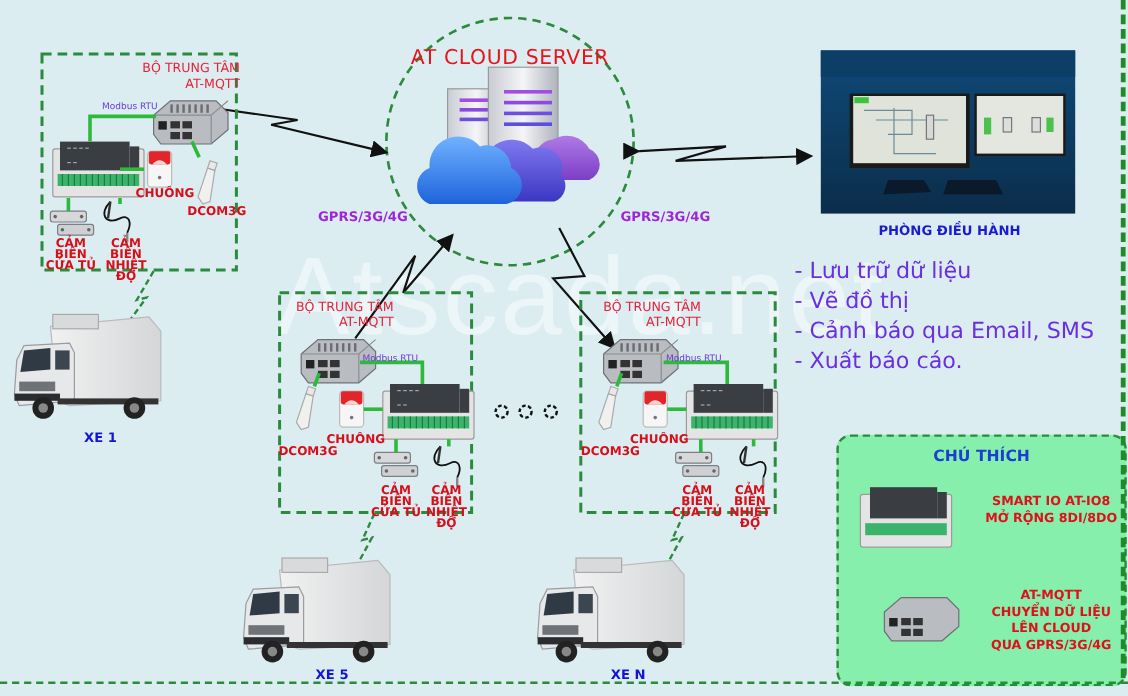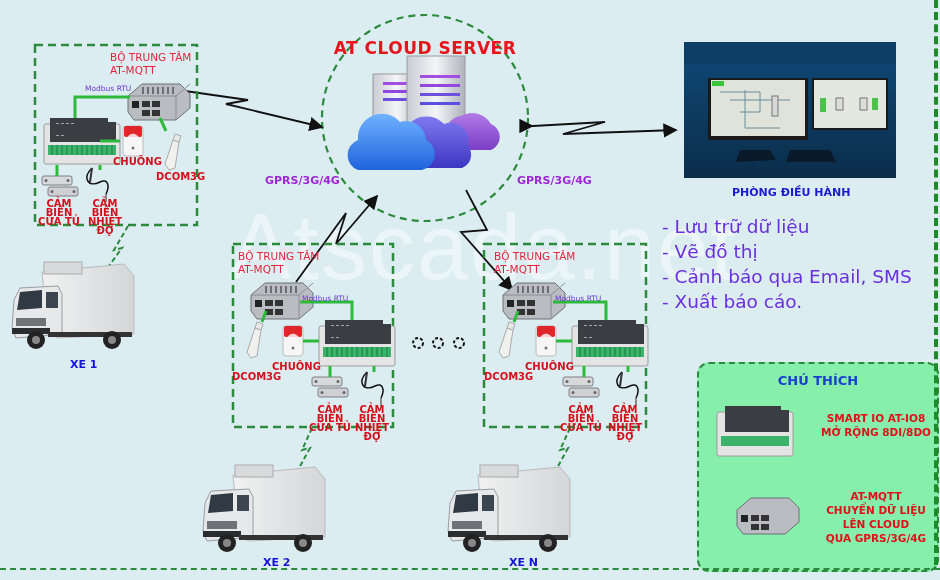--- a/index.html
+++ b/index.html
@@ -12,24 +12,24 @@
   #stage { position: absolute; left: 0; top: 0; width: 940px; height: 580px; }
   .abs { position: absolute; }
   .watermark {
     position: absolute; left: 230px; top: 195px;
     font-family: "Liberation Sans", sans-serif;
     font-size: 92px; color: rgba(255,255,255,0.45);
     letter-spacing: 2px; white-space: nowrap;
   }
   .title-server {
     position: absolute; left: 330px; top: 38px; width: 190px; text-align: center;
-    color: #e8141c; font-weight: bold; font-size: 17px; letter-spacing: 0.5px;
+    color: #e8141c; font-weight: normal; font-size: 17px; letter-spacing: 0.5px;
   }
   .red-hub {
-    position: absolute; color: #e3243b; font-size: 10.5px; text-align: left; line-height: 13px;
+    position: absolute; color: #e3243b; font-size: 10.5px; text-align: right; line-height: 13px;
     font-family: "DejaVu Sans", sans-serif;
   }
   .modbus { position: absolute; color: #6a3ad6; font-size: 7.5px; }
   .lbl-red {
     position: absolute; color: #d6101a; font-weight: bold; font-size: 10px;
     text-align: center; line-height: 9px;
   }
   .gprs { position: absolute; color: #9d27d8; font-weight: bold; font-size: 11px; }
   .xe { position: absolute; color: #1414d8; font-weight: bold; font-size: 11px; }
   .room-label { position: absolute; color: #1b1bd2; font-weight: bold; font-size: 11px; }
@@ -385,21 +385,21 @@
   <div class="lbl-red" style="left:556px;top:405px;width:50px">
     <div>CẢM BIẾN</div>
     <div>CỬA TỦ</div>
   </div>
   <div class="lbl-red" style="left:600px;top:405px;width:50px">
     <div>CẢM BIẾN</div>
     <div>NHIỆT ĐỘ</div>
   </div>
 
   <div class="xe" style="left:70px;top:358px">XE 1</div>
-  <div class="xe" style="left:263px;top:556px">XE 2</div>
+  <div class="xe" style="left:263px;top:556px">XE 5</div>
   <div class="xe" style="left:509px;top:556px">XE N</div>
 
   <div class="legend-box">
     <div class="legend-title">CHÚ THÍCH</div>
     <svg class="abs" style="left:16px;top:36px" width="82" height="60">
       <g transform="translate(2,6)">
         <rect x="0" y="6" width="76" height="44" rx="2" fill="#e4e4e4" stroke="#9b9b9b"></rect>
         <rect x="8" y="0" width="56" height="26" fill="#3a3e42"></rect>
         <rect x="64" y="4" width="8" height="22" fill="#3a3e42"></rect>
         <rect x="4" y="30" width="68" height="10" fill="#3bb36a"></rect>

